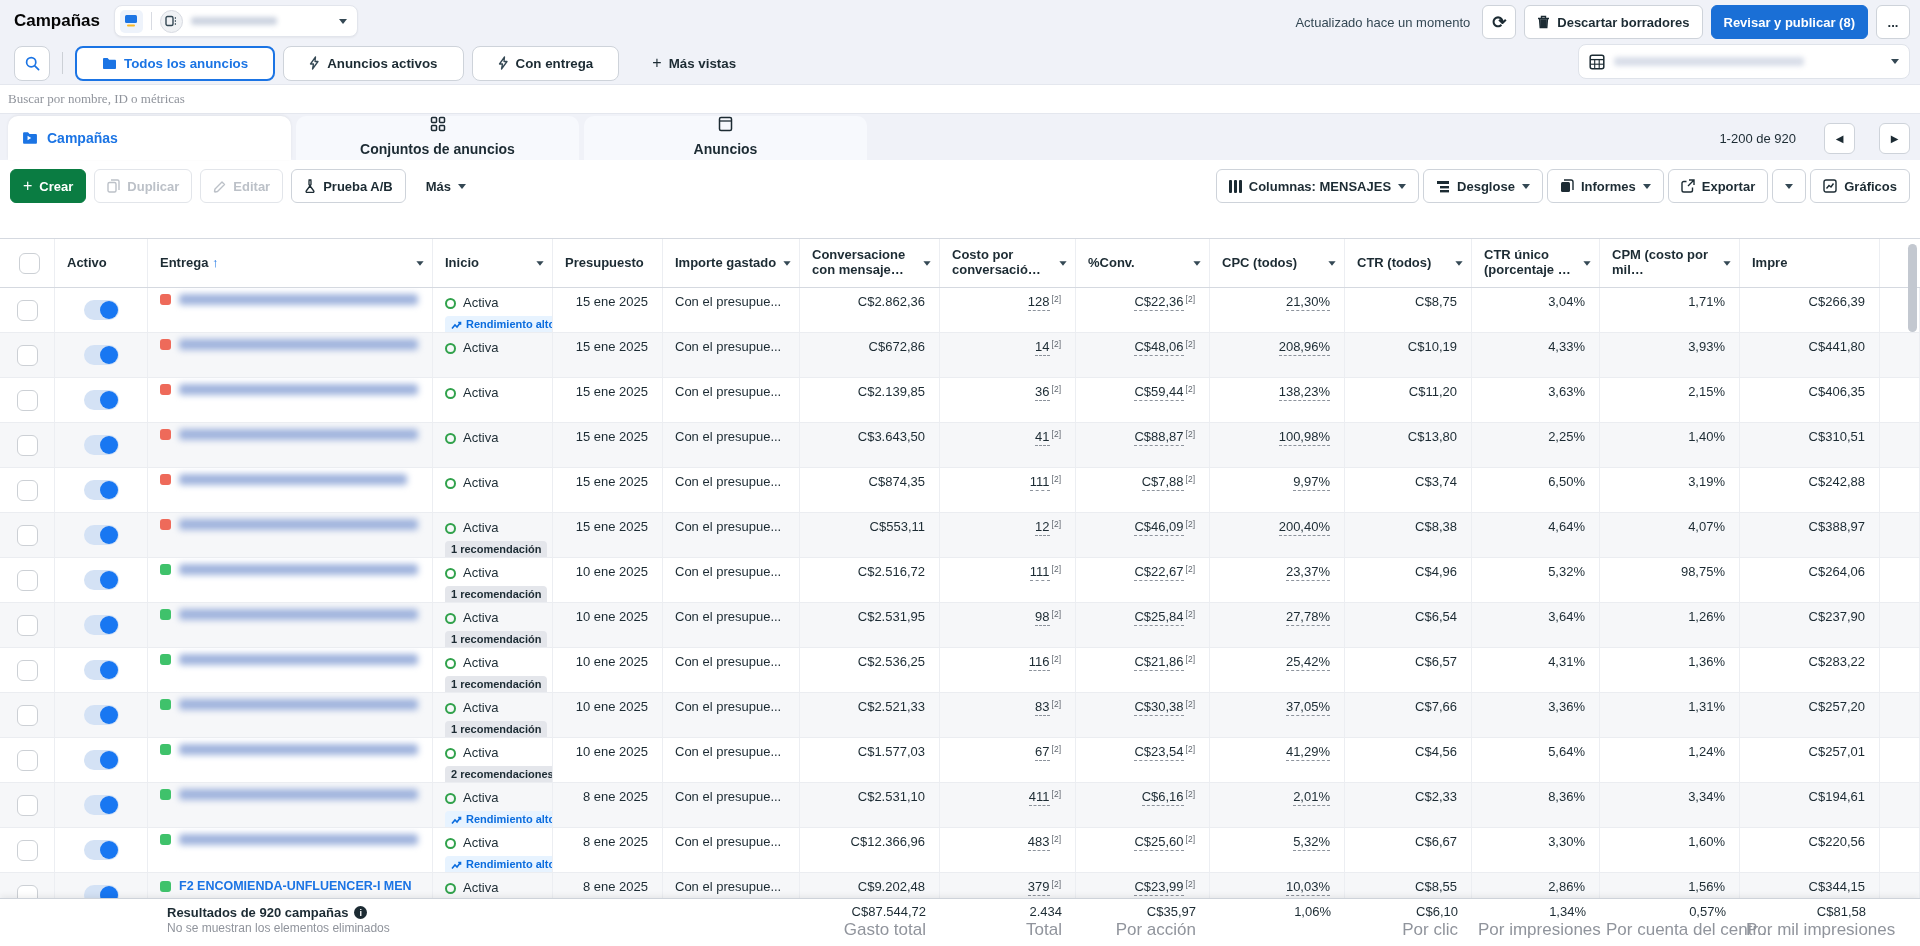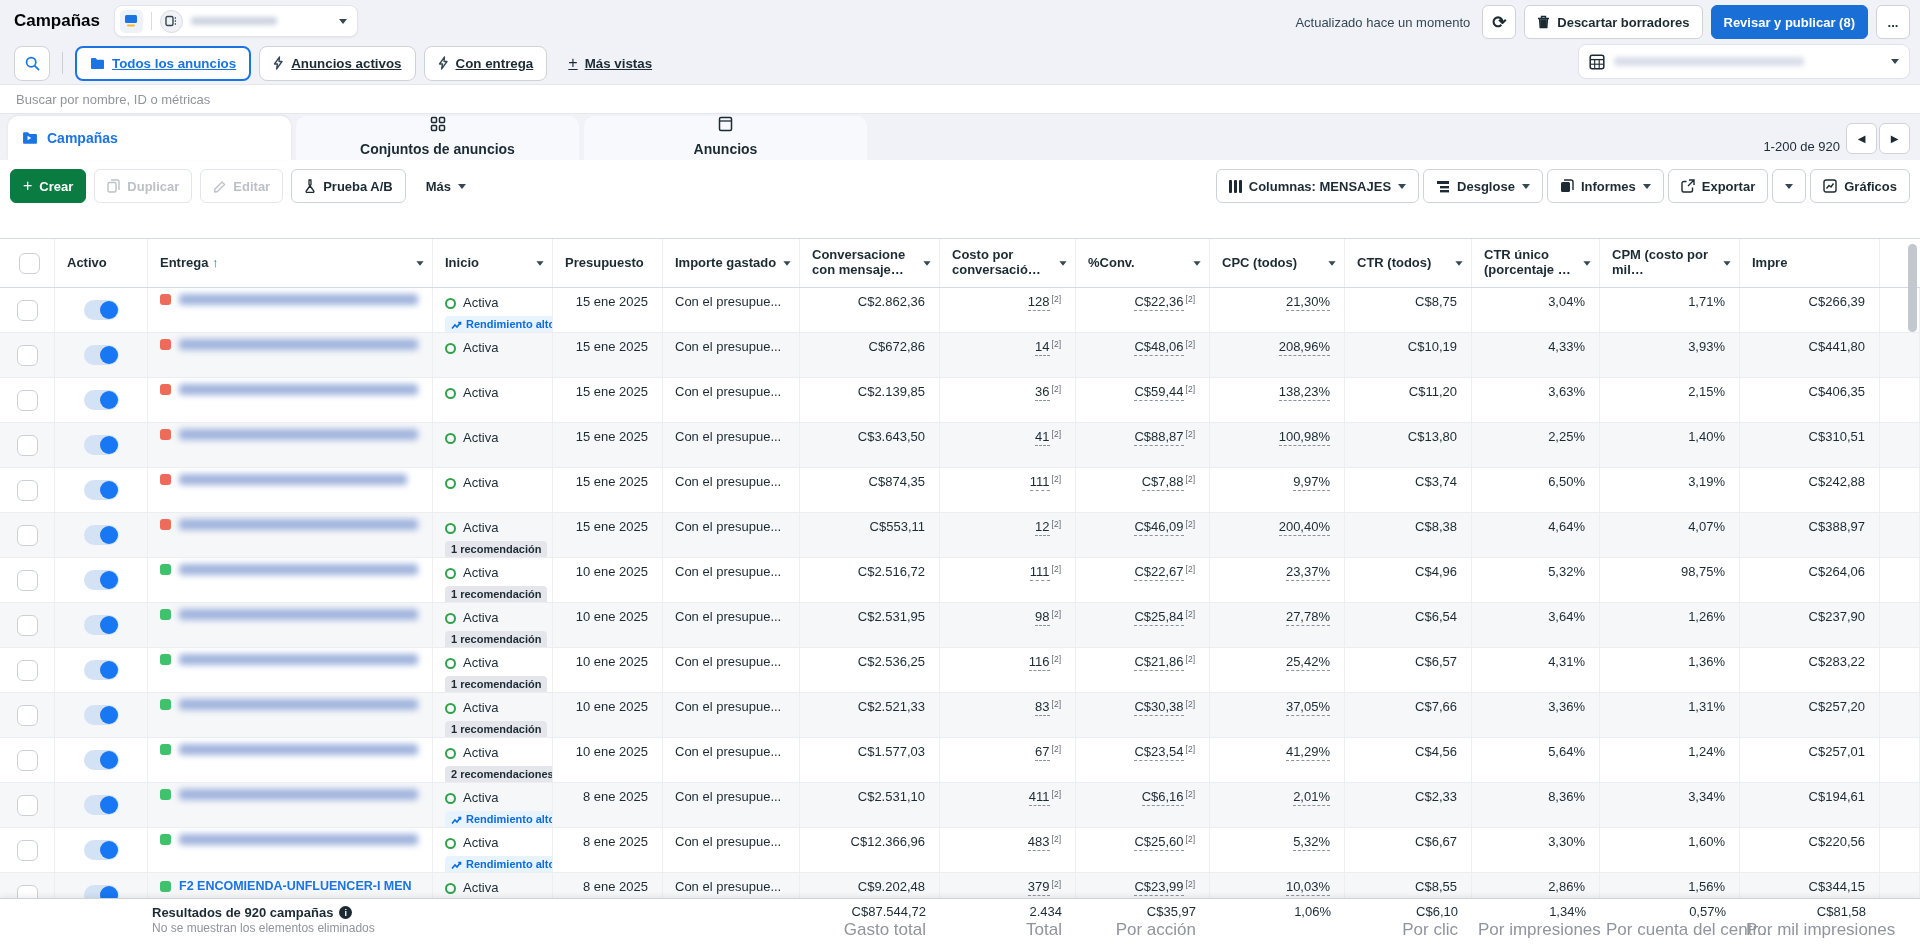--- a/index.html
+++ b/index.html
@@ -19,37 +19,37 @@
   .acct-blur { width:86px; height:8px; background:#ccd3e0; }
   .spacer { flex:1; }
   .bar1-right { position:absolute; right:10px; top:5px; display:flex; align-items:center; gap:8px; }
   .updated { color:#344854; font-size:13px; margin-right:4px; }
   .btn { display:inline-flex; align-items:center; justify-content:center; gap:7px; height:34px; background:#fff; border:1px solid #ced3da; border-radius:6px; padding:0 12px; font-size:13px; font-weight:600; color:#1c2b33; cursor:pointer; white-space:nowrap; }
   .btn.square { width:34px; padding:0; }
   .btn.primary { background:#1a6fd6; border-color:#1a6fd6; color:#fff; font-weight:700; }
   .refresh-glyph { font-size:17px; line-height:1; color:#1c2b33; }
 
   .bar2 { position:absolute; left:0; top:44px; width:1920px; height:38px; display:flex; align-items:center; padding:0 14px; gap:8px; }
-  .pill { display:inline-flex; align-items:center; gap:7px; height:35px; background:#fff; border:1px solid #ced3da; border-radius:8px; padding:0 13px; font-weight:600; color:#1c2b33; cursor:pointer; white-space:nowrap;text-decoration:underline; }
+  .pill { display:inline-flex; align-items:center; gap:7px; height:35px; background:#fff; border:1px solid #ced3da; border-radius:8px; padding:0 25px; font-weight:600; color:#1c2b33; cursor:pointer; white-space:nowrap; }
   .pill.active { border:2px solid #1b74e4; color:#1b74e4; font-weight:700; }
   .pill.ghost { border:none; background:transparent; font-weight:600; }
   .vdiv { width:1px; height:22px; background:#ccd0d6; margin:0 4px; }
   .date-dd { position:absolute; right:10px; top:44px; display:flex; align-items:center; gap:9px; height:35px; width:332px; background:#fff; border:1px solid #dfe3ea; border-radius:8px; padding:0 10px; }
   .date-blur { width:190px; height:9px; background:#d9dee9; }
 
-  .searchbar { position:absolute; left:0; top:84px; width:1920px; height:30px; background:#fff; border-top:1px solid #e4e7ee; border-bottom:1px solid #e4e7ee; display:flex; align-items:center; padding:0 16px; }
+  .searchbar { position:absolute; left:0; top:84px; width:1920px; height:30px; background:#fff; border-top:1px solid #e4e7ee; border-bottom:1px solid #e4e7ee; display:flex; align-items:center; padding:0 8px;font-family:Liberation Serif, serif; }
   .searchbar input { border:none; outline:none; width:100%; font-size:13px; font-family:inherit; color:#1c2b33; background:transparent; }
   .searchbar input::placeholder { color:#90949c; }
 
   
   .tabstrip { position:absolute; left:0; top:116px; width:1920px; height:44px; }
   .tab { position:absolute; top:0; height:44px; width:283px; border-radius:10px 10px 0 0; display:flex; align-items:center; gap:9px; padding:0 14px; font-size:14px; font-weight:700; cursor:pointer; }
   .tab.active { background:#fff; color:#1b74e4; box-shadow:0 -1px 3px rgba(0,0,0,.06); z-index:3; }
   .tab.idle { background:#f7f9fd; color:#1c2b33; z-index:1;flex-direction:column; }
-  .pagination { position:absolute; right:10px; top:7px; display:flex; align-items:flex-end; gap:2px;margin-left:10px; }
+  .pagination { position:absolute; right:10px; top:7px; display:flex; align-items:center; gap:24px;margin-left:10px; }
   .pag-text { font-size:13px; color:#1c2b33; margin-right:4px; }
   .pag-btn { width:31px; height:31px; background:#fff; border:1px solid #ced3da; border-radius:6px; display:flex; align-items:center; justify-content:center; font-size:10px; color:#1c2b33; cursor:pointer; }
 
   
   .content { position:absolute; left:0; top:160px; width:1920px; height:786px; background:#fff; }
   .toolbar { position:absolute; left:0; top:0; width:1920px; height:52px; display:flex; align-items:center; padding:0 10px; gap:8px; background:#fff; }
   .btn.create { background:#0a7c42; border-color:#0a7c42; color:#fff; font-weight:700; }
   .btn.disabled { color:#bcc1c8; border-color:#e2e5ea; cursor:default; }
   .btn.plain { border:none; background:transparent; }
   .caret { display:inline-block; width:0; height:0; border-left:4.5px solid transparent; border-right:4.5px solid transparent; border-top:5.5px solid #344854; }
@@ -85,21 +85,21 @@
   .st-circle { width:11px; height:11px; border:2px solid #31a24c; border-radius:50%; flex:none; }
   .badge { display:inline-flex; align-items:center; gap:4px; margin-top:3px; border-radius:4px; font-size:11px; font-weight:700; padding:1.5px 6px; }
   .badge.perf { background:#e7f3ff; color:#0a6cde; }
   .badge.rec { background:#e4e6eb; color:#1c2b33; }
   .u-dot { border-bottom:1px dashed #8d939c; padding-bottom:1px; }
   .sup { font-size:8.5px; color:#606770; vertical-align:top; margin-left:2px; }
 
   
   .tfoot { position:absolute; left:0; bottom:0; width:1920px; height:48px; background:#fff; border-top:1px solid #ced3da; box-shadow:0 -2px 6px rgba(0,0,0,.07); }
   .tfoot .trow { height:48px; }
-  .f-results { grid-column:3 / span 2; padding:6px 8px 0 4px; white-space:nowrap; }
+  .f-results { grid-column:3 / span 2; padding:6px 8px 0 4px; white-space:nowrap;margin-left:15px; }
   .f-results .r1 { font-weight:700; font-size:13px; display:flex; align-items:center; gap:6px; }
   .info-i { width:13px; height:13px; border-radius:50%; background:#1c2b33; color:#fff; font-size:9px; font-weight:700; display:inline-flex; align-items:center; justify-content:center; font-style:normal; }
   .f-results .r2 { color:#90949c; font-size:12px; margin-top:1px; }
   .f-cell { text-align:right; padding:5px 14px 0 6px; }
   .f-cell .v { font-size:13px; color:#1c2b33; }
   .f-cell .l { font-size:17px; color:#90949c; margin-top:1px; white-space:nowrap; }
 
   .vscroll { position:absolute; right:2px; top:80px; width:11px; height:608px; }
   .vscroll .thumb { position:absolute; left:1px; top:4px; width:9px; height:88px; background:#c3c8d0; border-radius:5px; }
 

